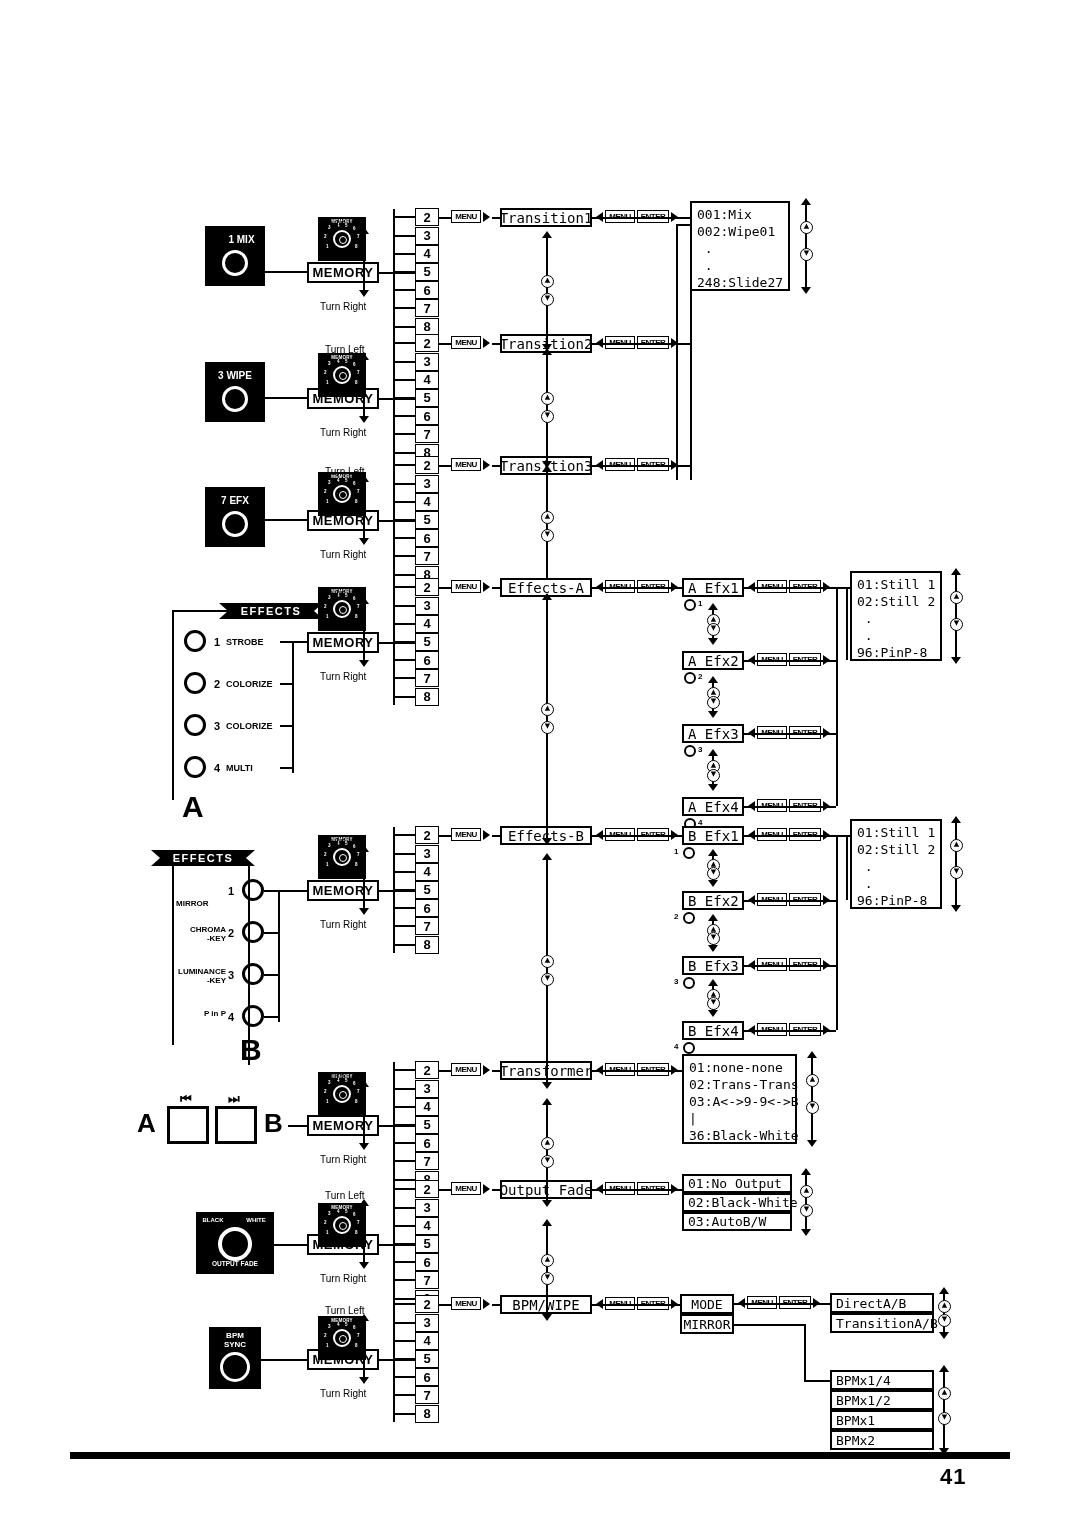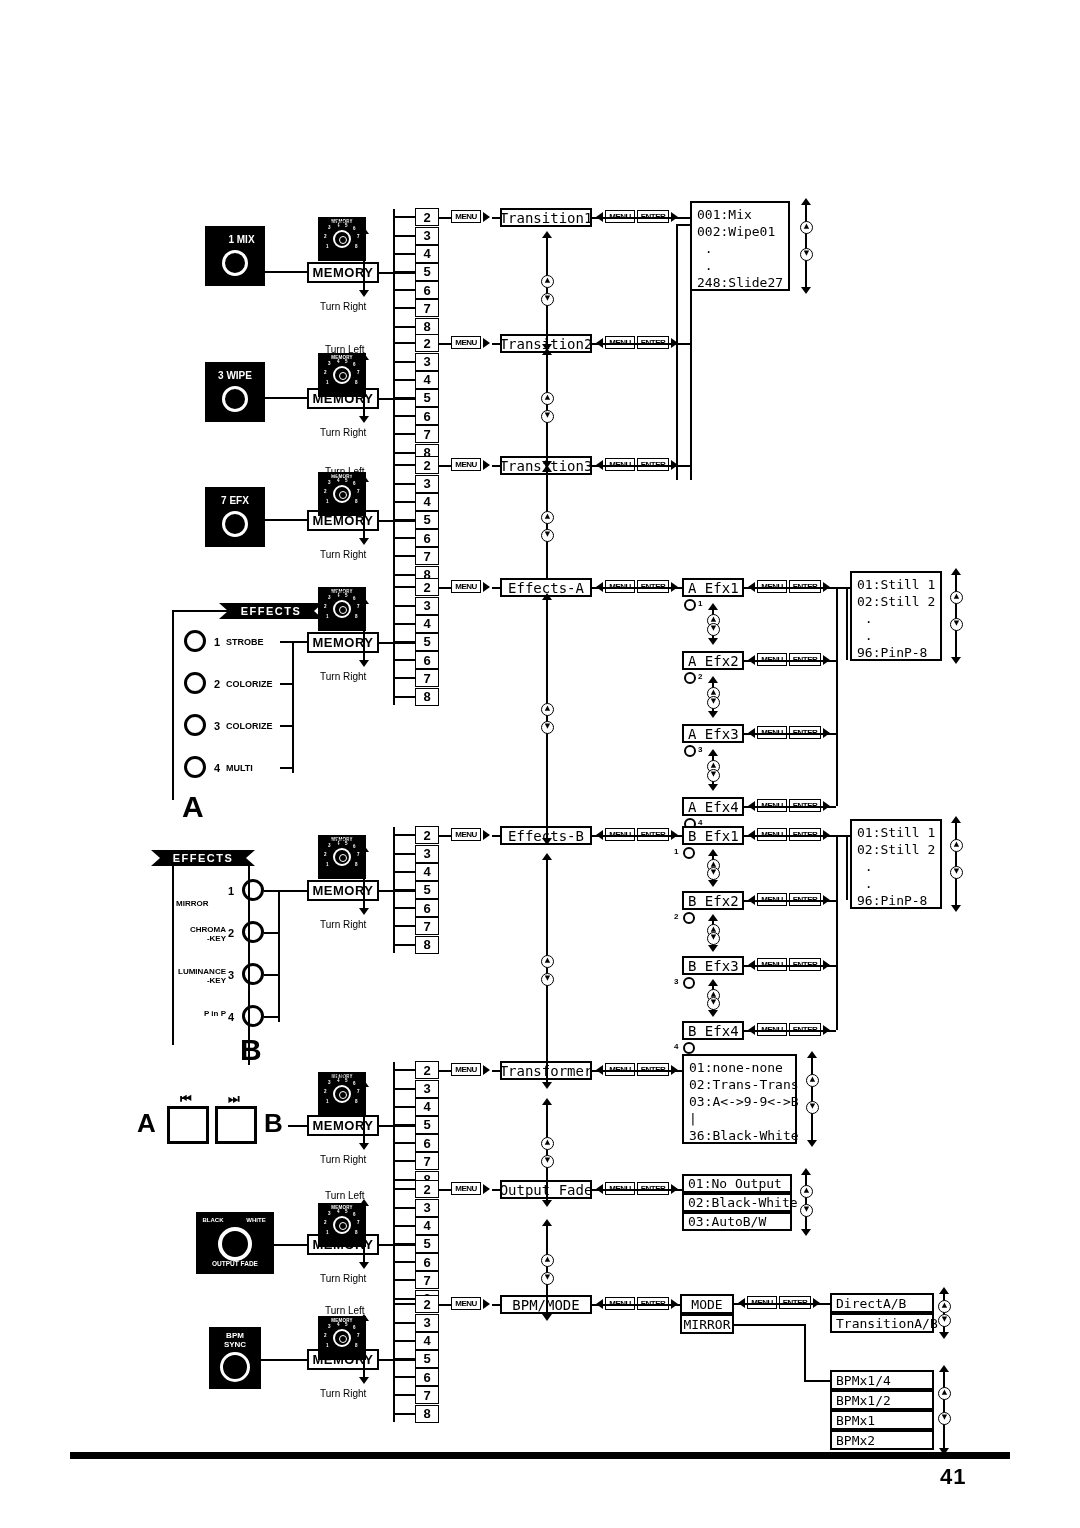--- a/index.html
+++ b/index.html
@@ -737,21 +737,21 @@
       <div class="ln hl" style="left:393px;top:1412.6000000000001px;width:22px;"></div>
       <div class="turn-lbl" style="left:325px;top:1305.3100000000002px;">Turn Left</div>
       <div class="turn-lbl" style="left:320px;top:1388.1200000000001px;">Turn Right</div>
       <div class="ln vl" style="left:363px;top:1319.8700000000001px;height:60.059999999999995px;"></div>
       <div class="tri tri-u" style="left:359px;top:1314.41px;"></div>
       <div class="tri tri-d" style="left:359px;top:1377.2000000000003px;"></div>
       <div class="ln hl" style="left:439px;top:1304.3000000000002px;width:14px;"></div>
       <div class="tag menu" style="left:451px;top:1297.3000000000002px;width:30px;height:13px;">MENU</div>
       <div class="tri tri-r" style="left:483px;top:1299.3000000000002px;"></div>
       <div class="ln hl" style="left:492px;top:1304.3000000000002px;width:10px;"></div>
-      <div class="mono-box c" style="left:500px;top:1295.3000000000002px;width:92px;height:19px;font-size:14px;">BPM/MODE</div>
+      <div class="mono-box c" style="left:500px;top:1295.3000000000002px;width:92px;height:19px;font-size:14px;">BPM/WIPE</div>
       <div class="ln hl" style="left:592px;top:1304.3000000000002px;width:4px;"></div>
       <div class="tri tri-l" style="left:596px;top:1299.3000000000002px;"></div>
       <div class="tag menu" style="left:605px;top:1297.3000000000002px;width:30px;height:13px;">MENU</div>
       <div class="tag enter" style="left:637px;top:1297.3000000000002px;width:32px;height:13px;">ENTER</div>
       <div class="tri tri-r" style="left:671px;top:1299.3000000000002px;"></div>
       <div class="ln hl" style="left:592px;top:1304.3000000000002px;width:88px;"></div>
       <div class="mono-box c" style="left:680px;top:1294.3000000000002px;width:54px;height:20px;font-size:13px;">MODE</div>
       <div class="mono-box c" style="left:680px;top:1314.3000000000002px;width:54px;height:20px;font-size:13px;">MIRROR</div>
       <div class="ln hl" style="left:734px;top:1303.3000000000002px;width:4px;"></div>
       <div class="tri tri-l" style="left:738px;top:1298.3000000000002px;"></div>

